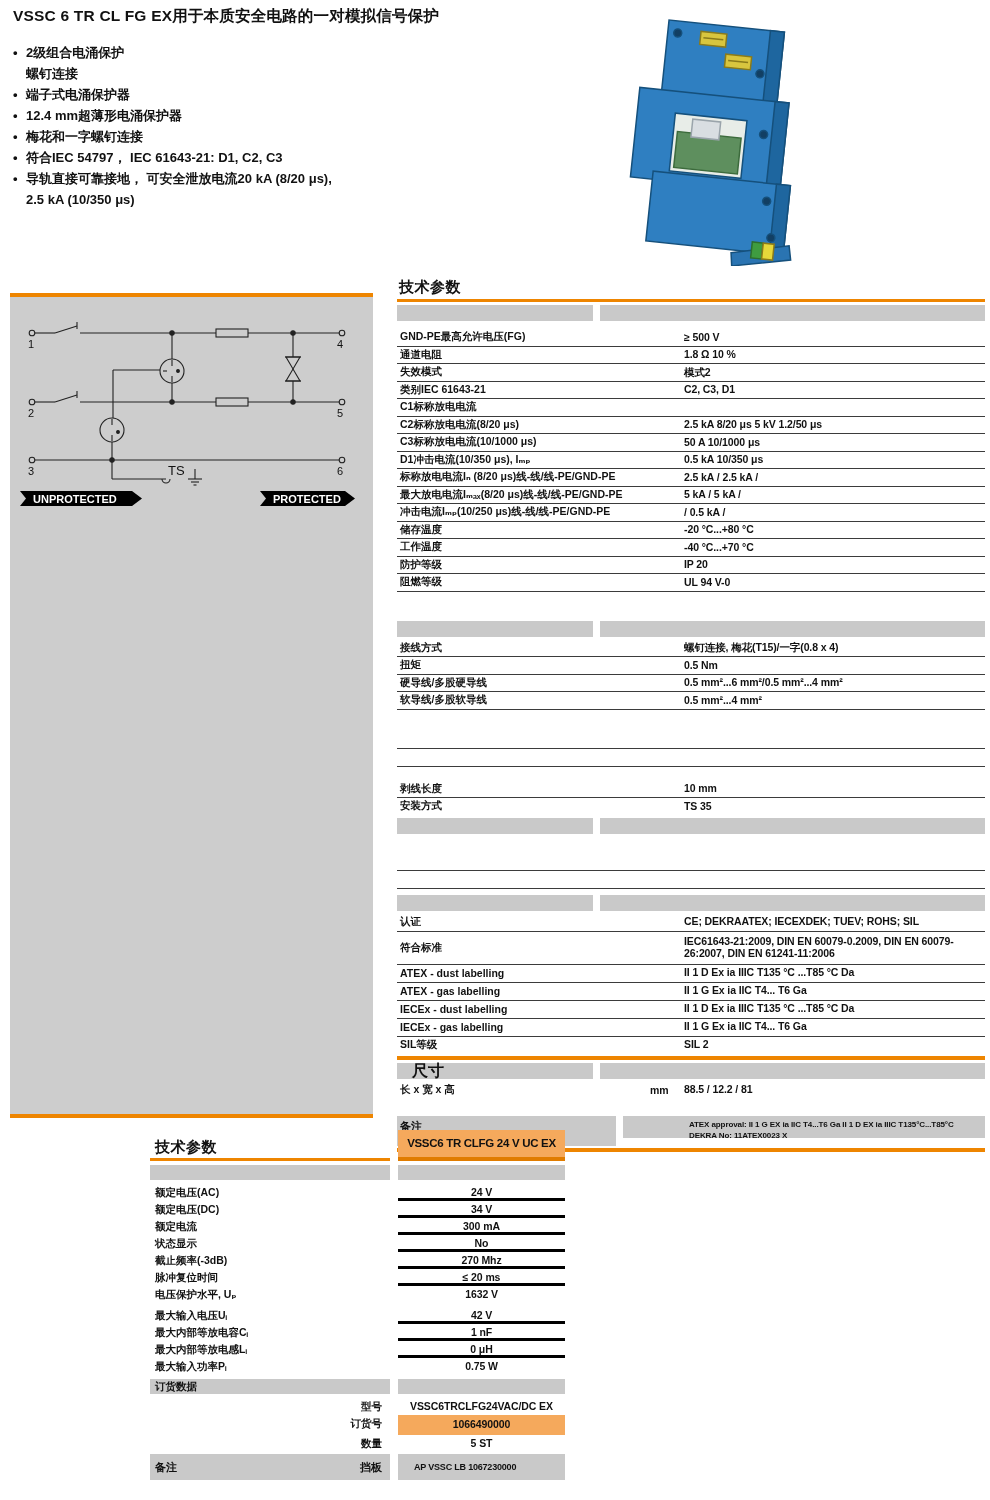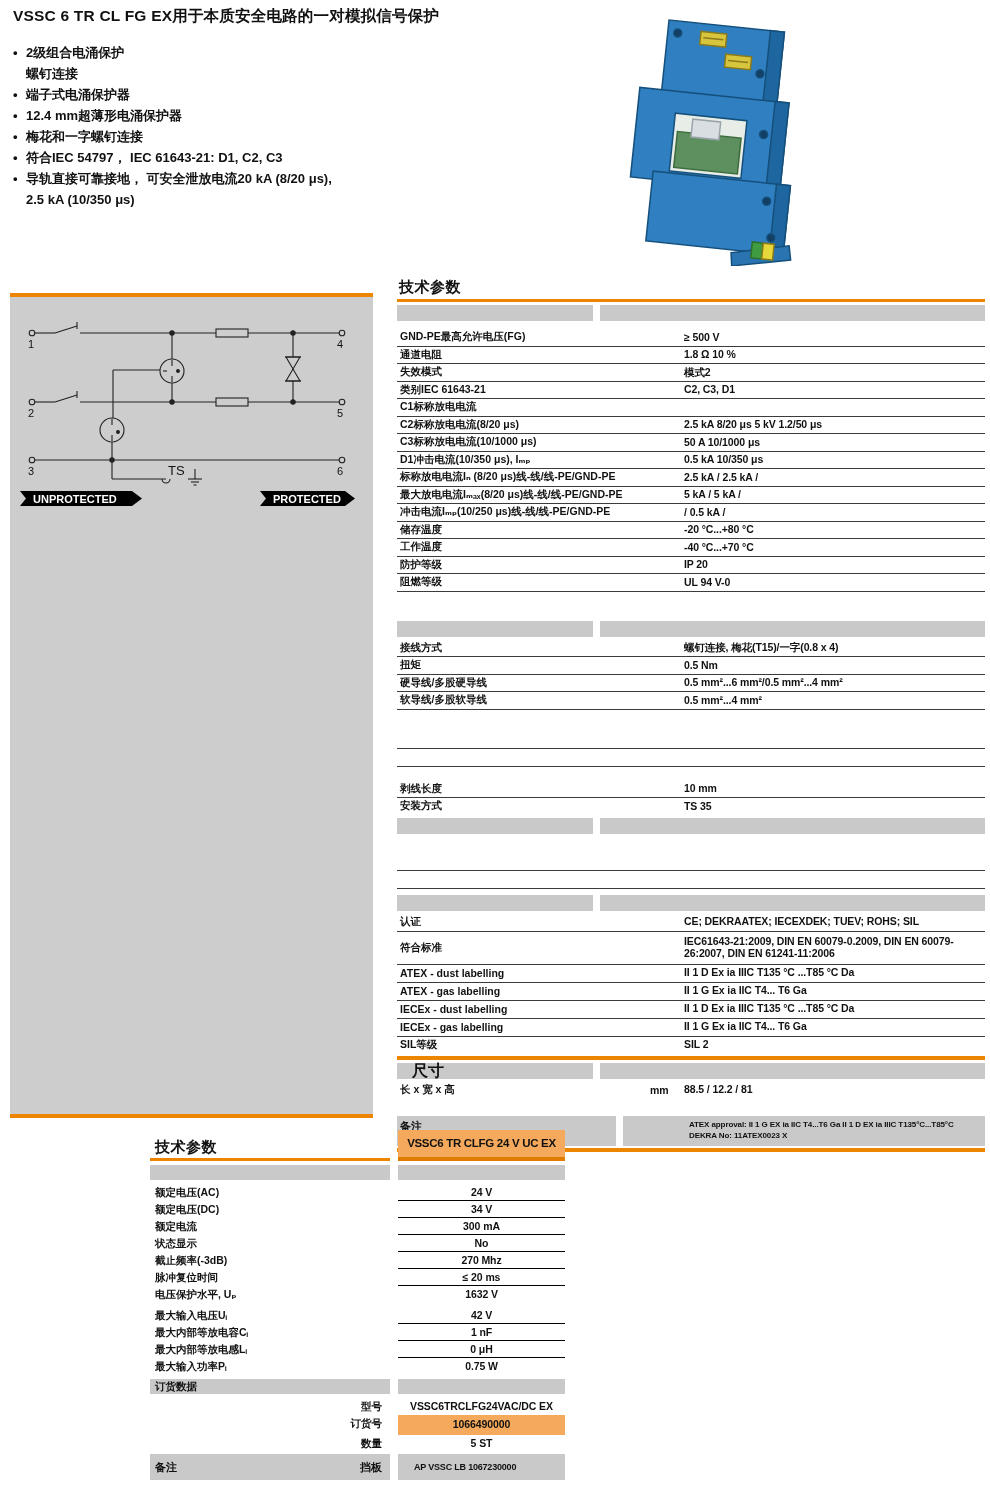--- a/index.html
+++ b/index.html
@@ -41,21 +41,21 @@
   .t-row.noline{border-bottom:none;}
   .t-label{width:219px;padding-left:3px;box-sizing:border-box;white-space:nowrap;}
   .t-right{flex:1;display:flex;align-items:center;height:100%;}
   .t-unit{width:68px;padding-left:34px;box-sizing:border-box;}
   .t-value{flex:1;letter-spacing:-.1px;line-height:11.5px;}
   .orange-rule{height:4px;background:var(--acc);margin-top:2px;}
   .note{display:flex;}
   .note-l{width:219px;background:var(--bar);font-size:11px;font-weight:700;
           padding:3px 0 0 3px;box-sizing:border-box;height:30px;}
   .note-gap{width:7px;}
-  .note-r{flex:1;background:var(--bar);height:30px;box-sizing:border-box;
+  .note-r{flex:1;background:var(--bar);height:22px;box-sizing:border-box;
           padding:3px 10px 0 66px;font-size:8px;font-weight:700;line-height:11px;white-space:nowrap;
           letter-spacing:-.1px;}
 
   
   .model{position:absolute;left:150px;top:1130px;width:415px;}
   .m-head{display:flex;height:31px;}
   .m-head-l{width:240px;display:flex;flex-direction:column;justify-content:flex-end;}
   .m-head-l h3{margin:0 0 0 5px;height:17px;}
   .m-head-l .rule{margin-top:3px;}
   .prod-box{width:167px;margin-left:8px;background:var(--acc-light);border-bottom:4px solid var(--acc-dark);
@@ -63,21 +63,21 @@
             font-size:11.5px;letter-spacing:-.3px;white-space:nowrap;}
   .m-bar{display:flex;height:15px;margin-top:4px;}
   .m-bar-l{width:240px;background:var(--bar);font-size:10.5px;font-weight:700;line-height:15px;
            padding-left:5px;box-sizing:border-box;}
   .m-bar-r{width:167px;margin-left:8px;background:var(--bar);}
   .m-row{display:flex;height:17px;font-size:10.5px;font-weight:700;align-items:stretch;}
   .m-row.tall{height:20px;}
   .m-label{width:240px;padding-left:5px;box-sizing:border-box;line-height:17px;white-space:nowrap;}
   .m-label.right{text-align:right;padding-right:8px;padding-left:0;}
   .m-val{width:167px;margin-left:8px;text-align:center;line-height:16px;
-         border-bottom:1px solid #000000;box-sizing:border-box;letter-spacing:-.1px;}
+         border-bottom:3px solid #000000;box-sizing:border-box;letter-spacing:-.1px;}
   .m-val.noline{border-bottom:none;}
   .m-val.hl{background:var(--acc-light);border-bottom:none;line-height:19px;}
   .m-note{display:flex;height:26px;margin-top:2px;}
   .m-note-l{width:240px;background:var(--bar);display:flex;justify-content:space-between;
             align-items:center;font-size:11px;font-weight:700;padding:0 8px 0 5px;box-sizing:border-box;}
   .m-note-r{width:167px;margin-left:8px;background:var(--bar);font-size:9px;font-weight:700;
             line-height:26px;padding-left:16px;box-sizing:border-box;letter-spacing:-.2px;white-space:nowrap;}
   .gap{width:100%;}
 </style>
 </head>

